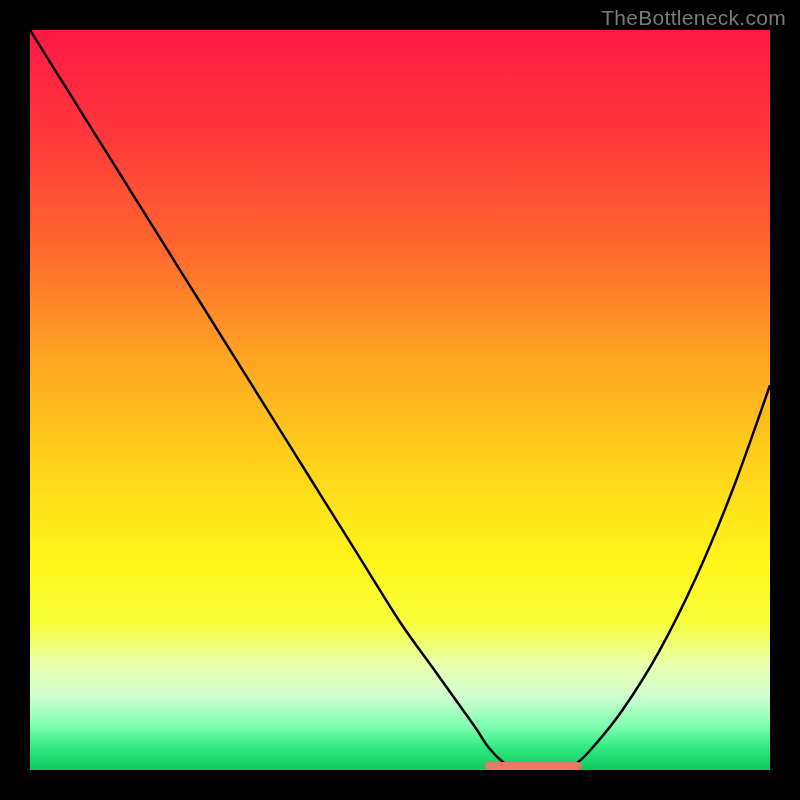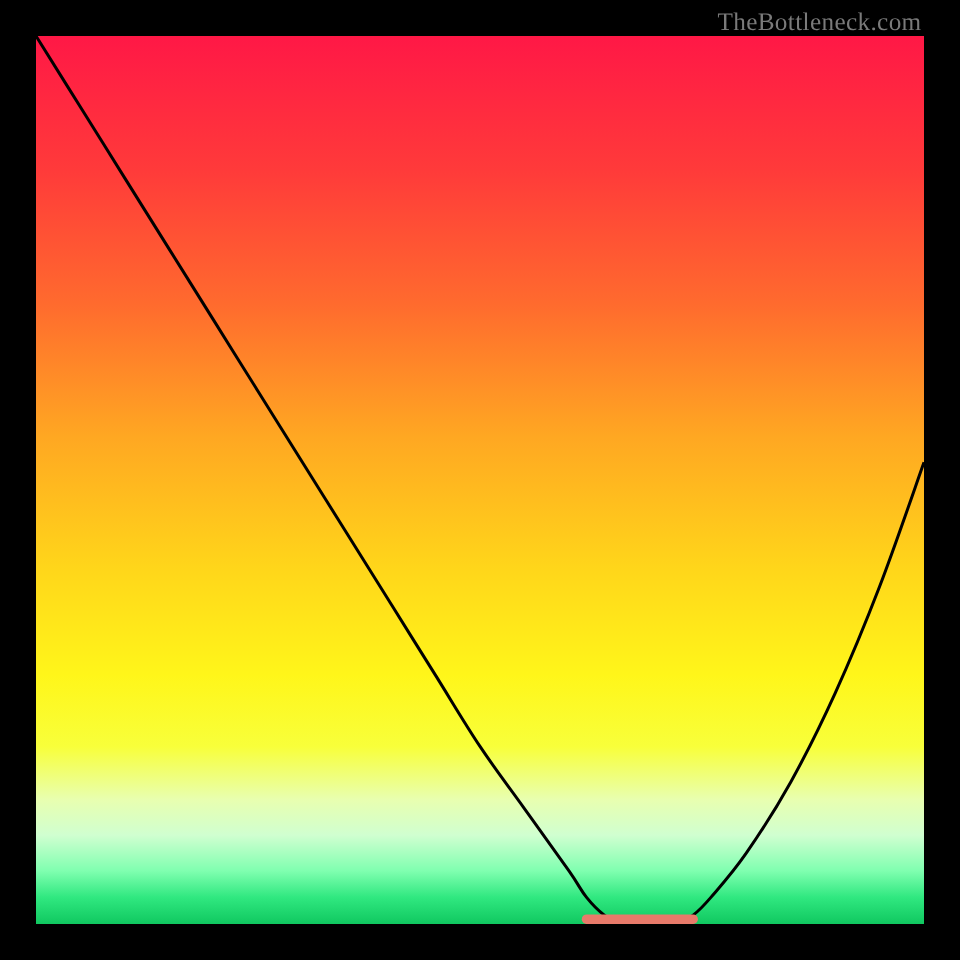--- a/index.html
+++ b/index.html
@@ -7,27 +7,26 @@
     padding: 0;
     width: 800px;
     height: 800px;
     background: #000;
     font-family: Arial, sans-serif;
     overflow: hidden;
   }
   .watermark {
     position: absolute;
     top: 6px;
-    right: 32px;
+    right: 14px;
     color: #7a7a7a;
     font-size: 21px;
     font-weight: 500;
     letter-spacing: 0.3px;
     z-index: 10;
-    font-family: Liberation Serif, serif;
   }
   .chart-frame {
     position: absolute;
     top: 30px;
     left: 30px;
     width: 740px;
     height: 740px;
     background: #000;
   }
   .plot-area {

